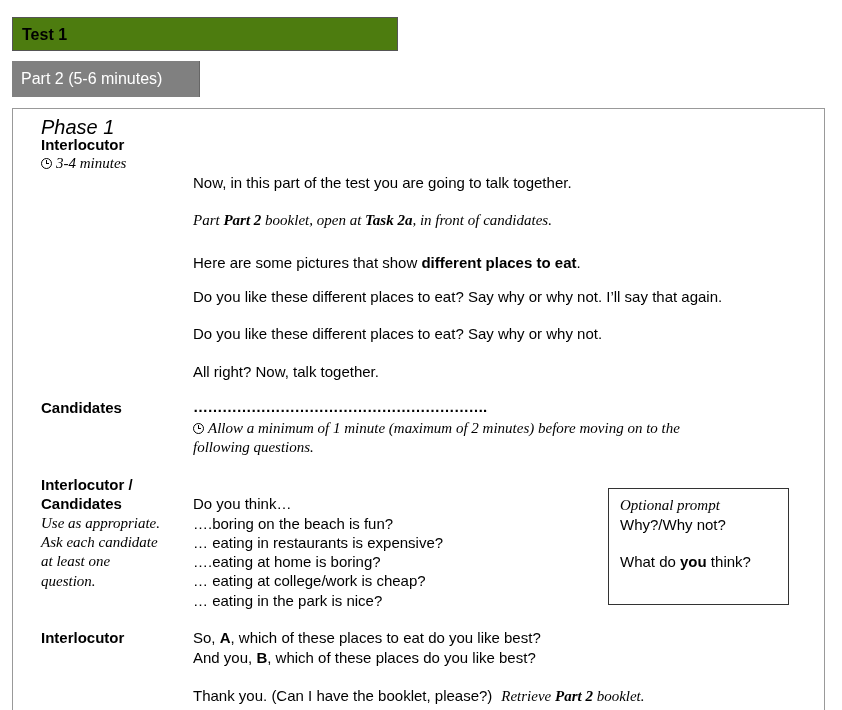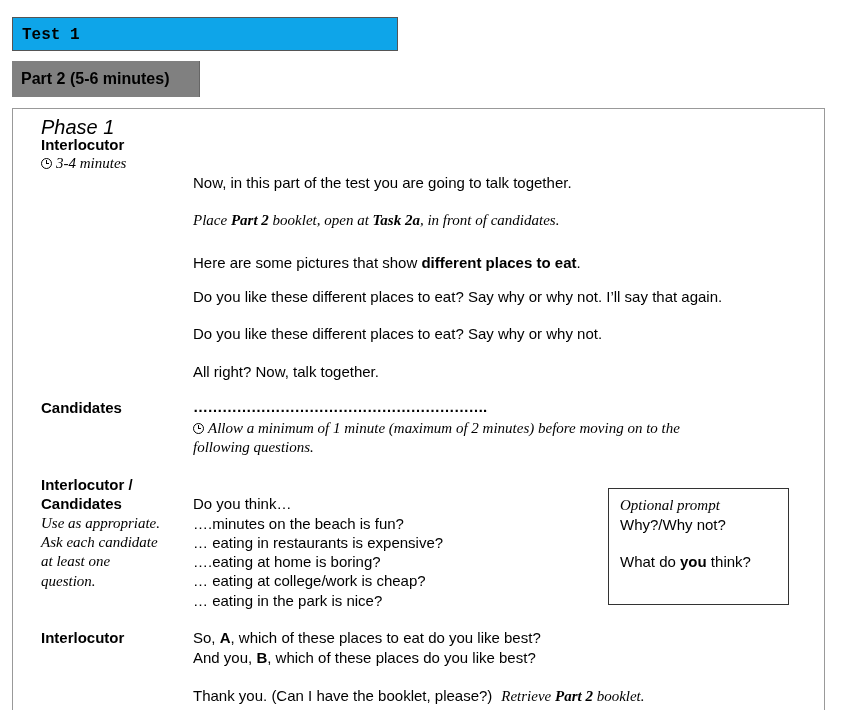--- a/index.html
+++ b/index.html
@@ -1,20 +1,20 @@
 <!DOCTYPE html>
 <html><head>
 <meta charset="utf-8">
 <style>
   html, body { margin: 0; padding: 0; background: #ffffff; }
   body { width: 842px; height: 710px; position: relative; overflow: hidden; font-family: "Liberation Sans", sans-serif; color: #000; }
-  .test-bar { position: absolute; left: 12px; top: 17px; width: 386px; height: 34px; background: #0ea5e9; border: 1px solid #555; box-sizing: border-box; font-family: Liberation Mono, monospace; }
+  .test-bar { position: absolute; left: 12px; top: 17px; width: 386px; height: 34px; background: #4d7c0f; border: 1px solid #555; box-sizing: border-box; }
   .test-bar span { position: absolute; left: 9px; top: 8px; font-weight: bold; font-size: 16px; }
   .part-bar { position: absolute; left: 12px; top: 61px; width: 188px; height: 36px; background: #808080; box-sizing: border-box; border-right: 1px solid #666; }
-  .part-bar span { position: absolute; left: 9px; top: 9px; font-weight: bold; font-size: 16px; color: #000000; text-align: center; }
+  .part-bar span { position: absolute; left: 9px; top: 9px; font-weight: normal; font-size: 16px; color: #ffffff; text-align: center; }
   .frame { position: absolute; left: 12px; top: 108px; width: 813px; height: 620px; border: 1px solid #999; box-sizing: border-box; }
   .abs { position: absolute; white-space: nowrap; }
   .sans { font-family: "Liberation Sans", sans-serif; font-size: 15px; }
   .serif-i { font-family: "Liberation Serif", serif; font-style: italic; font-size: 15px; }
   .b { font-weight: bold; }
   .clock { display: inline-block; width: 11px; height: 11px; border: 1px solid #000; border-radius: 50%; position: relative; margin-right: 4px; vertical-align: -1px; box-sizing: border-box; }
   .clock::before { content: ""; position: absolute; left: 4px; top: 1px; width: 1px; height: 4px; background: #000; }
   .clock::after { content: ""; position: absolute; left: 4px; top: 4px; width: 3px; height: 1px; background: #000; }
   .prompt-box { position: absolute; left: 608px; top: 488px; width: 181px; height: 117px; border: 1px solid #333; box-sizing: border-box; }
 </style>
@@ -28,40 +28,40 @@
   <span>Part 2 (5-6 minutes)</span>
 </div>
 
 <div class="frame"></div>
 
 <div class="abs" style="left:41px; top:116px; font-size:20px; font-style:italic;">Phase 1</div>
 <div class="abs sans b" style="left:41px; top:136px; font-size:15px;">Interlocutor</div>
 <div class="abs serif-i" style="left:41px; top:155px;"><span class="clock"></span><span>3-4 minutes</span></div>
 
 <div class="abs sans" style="left:193px; top:174px;">Now, in this part of the test you are going to talk together.</div>
-<div class="abs serif-i" style="left:193px; top:212px;"><span>Place </span><b>Part 2</b><span> booklet, open at </span><b>Task 2a</b><span>, in front of candidates.</span></div>
+<div class="abs serif-i" style="left:193px; top:212px;"><span>Part </span><b>Part 2</b><span> booklet, open at </span><b>Task 2a</b><span>, in front of candidates.</span></div>
 <div class="abs sans" style="left:193px; top:254px;"><span>Here are some pictures that show </span><b>different places to eat</b><span>.</span></div>
 <div class="abs sans" style="left:193px; top:288px;">Do you like these different places to eat?  Say why or why not.  I’ll say that again.</div>
 <div class="abs sans" style="left:193px; top:325px;">Do you like these different places to eat?  Say why or why not.</div>
 <div class="abs sans" style="left:193px; top:363px;">All right? Now, talk together.</div>
 
 <div class="abs sans b" style="left:41px; top:399px;">Candidates</div>
 <div class="abs sans b" style="left:193px; top:398px; letter-spacing:-0.5px;">…………………………………………………….</div>
 <div class="abs serif-i" style="left:193px; top:420px;"><span class="clock"></span><span>Allow a minimum of 1 minute (maximum of 2 minutes) before moving on to the</span></div>
 <div class="abs serif-i" style="left:193px; top:439px;">following questions.</div>
 
 <div class="abs sans b" style="left:41px; top:476px;">Interlocutor /</div>
 <div class="abs sans b" style="left:41px; top:495px;">Candidates</div>
 <div class="abs serif-i" style="left:41px; top:515px;">Use as appropriate.</div>
 <div class="abs serif-i" style="left:41px; top:534px;">Ask each candidate</div>
 <div class="abs serif-i" style="left:41px; top:553px;">at least one</div>
 <div class="abs serif-i" style="left:41px; top:573px;">question.</div>
 
 <div class="abs sans" style="left:193px; top:495px;">Do you think…</div>
-<div class="abs sans" style="left:193px; top:515px;">….minutes on the beach is fun?</div>
+<div class="abs sans" style="left:193px; top:515px;">….boring on the beach is fun?</div>
 <div class="abs sans" style="left:193px; top:534px;">… eating in restaurants is expensive?</div>
 <div class="abs sans" style="left:193px; top:553px;">….eating at home is boring?</div>
 <div class="abs sans" style="left:193px; top:572px;">… eating at college/work is cheap?</div>
 <div class="abs sans" style="left:193px; top:592px;">… eating in the park is nice?</div>
 
 <div class="prompt-box">
   <div class="abs serif-i" style="left:11px; top:8px;">Optional prompt</div>
   <div class="abs sans" style="left:11px; top:27px;">Why?/Why not?</div>
   <div class="abs sans" style="left:11px; top:64px;"><span>What do </span><b>you</b><span> think?</span></div>
 </div>

